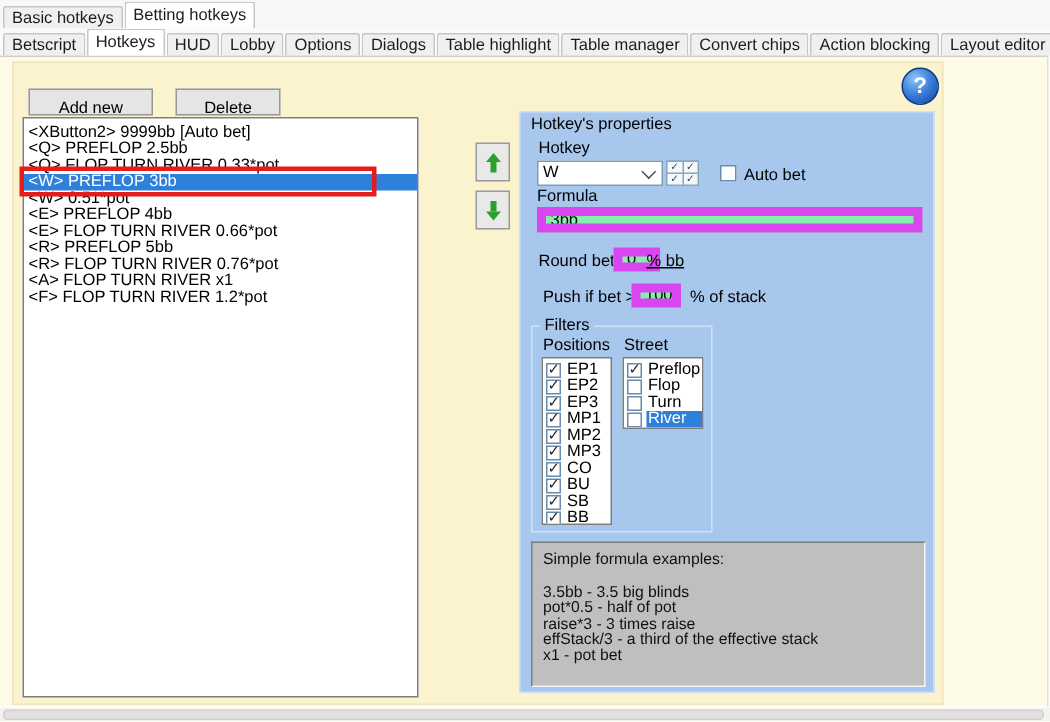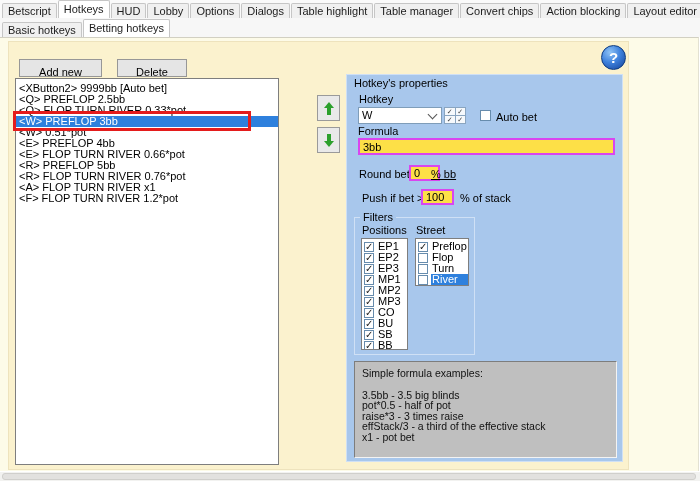--- a/index.html
+++ b/index.html
@@ -63,21 +63,21 @@
     display:grid;grid-template-columns:1fr 1fr;grid-template-rows:1fr 1fr;gap:1px;
     background:#8aa5c0;border:1px solid #8aa5c0;box-sizing:border-box;}
   .spincell{background:#f6f9fc;font-size:7px;line-height:7px;color:#444;
     display:flex;align-items:center;justify-content:center;cursor:default;}
 
   .cb{display:inline-block;width:11px;height:11px;background:#fff;border:1px solid #678cad;
     box-sizing:border-box;position:relative;flex:0 0 auto;cursor:default;}
   .cb.small{width:10px;height:10px;}
   .cb.checked::after{content:"\2713";position:absolute;left:0px;top:-2px;font-size:10px;color:#222;}
 
-  .tinput{position:absolute;background:#fde047;border:2px solid #d946ef;box-sizing:border-box;
+  .tinput{position:absolute;background:#86efac;border:6px solid #d946ef;box-sizing:border-box;
     font-family:"Liberation Sans",sans-serif;font-size:11px;padding:0 0 0 3px;}
 
   
   .filters{position:absolute;left:7px;top:142px;width:121px;height:138px;
     border:1px solid #cfe0f5;box-sizing:border-box;}
   .filters .gtitle2{position:absolute;left:5px;top:-7px;background:#a8c7ec;padding:0 3px;}
   .fllist{position:absolute;background:#fff;border:1px solid #7e7e7e;box-sizing:border-box;
     padding-top:2px;overflow:hidden;}
   .flrow{display:flex;align-items:center;gap:3px;height:11px;line-height:11px;padding-left:2px;}
   .flrow .txt{flex:1;padding-left:1px;white-space:nowrap;}
@@ -92,42 +92,42 @@
 
   
   .hscroll{position:absolute;left:0;top:472px;width:700px;height:9px;background:#f2f2f0;}
   .hthumb{position:absolute;left:2px;top:1px;width:694px;height:7px;background:#e2e1df;
     border:1px solid #d0cfcc;border-radius:3px;box-sizing:border-box;}
 </style>
 </head>
 <body>
 
 <div class="window">
+
+  <div class="tabbar r2">
+
+  <div class="tab">Basic hotkeys</div>
+      <div class="tab selected">Betting hotkeys</div>
+    </div>
 
   <div class="tabbar r1">
 
   <div class="tab">Betscript</div>
       <div class="tab selected">Hotkeys</div>
       <div class="tab">HUD</div>
       <div class="tab">Lobby</div>
       <div class="tab">Options</div>
       <div class="tab">Dialogs</div>
       <div class="tab">Table highlight</div>
       <div class="tab">Table manager</div>
       <div class="tab">Convert chips</div>
       <div class="tab">Action blocking</div>
       <div class="tab">Layout editor</div>
     </div>
 
-  <div class="tabbar r2">
-
-  <div class="tab">Basic hotkeys</div>
-      <div class="tab selected">Betting hotkeys</div>
-    </div>
-
   <div class="content">
     <div class="page">
 
       <button class="btn" style="left:10px;top:17px;width:83px;height:18px;">Add new hotkey</button>
       <button class="btn" style="left:108px;top:17px;width:70px;height:18px;">Delete</button>
 
       <div class="listbox">
 
       <div class="li">&lt;XButton2&gt; 9999bb [Auto bet]</div>
           <div class="li">&lt;Q&gt; PREFLOP 2.5bb</div>

